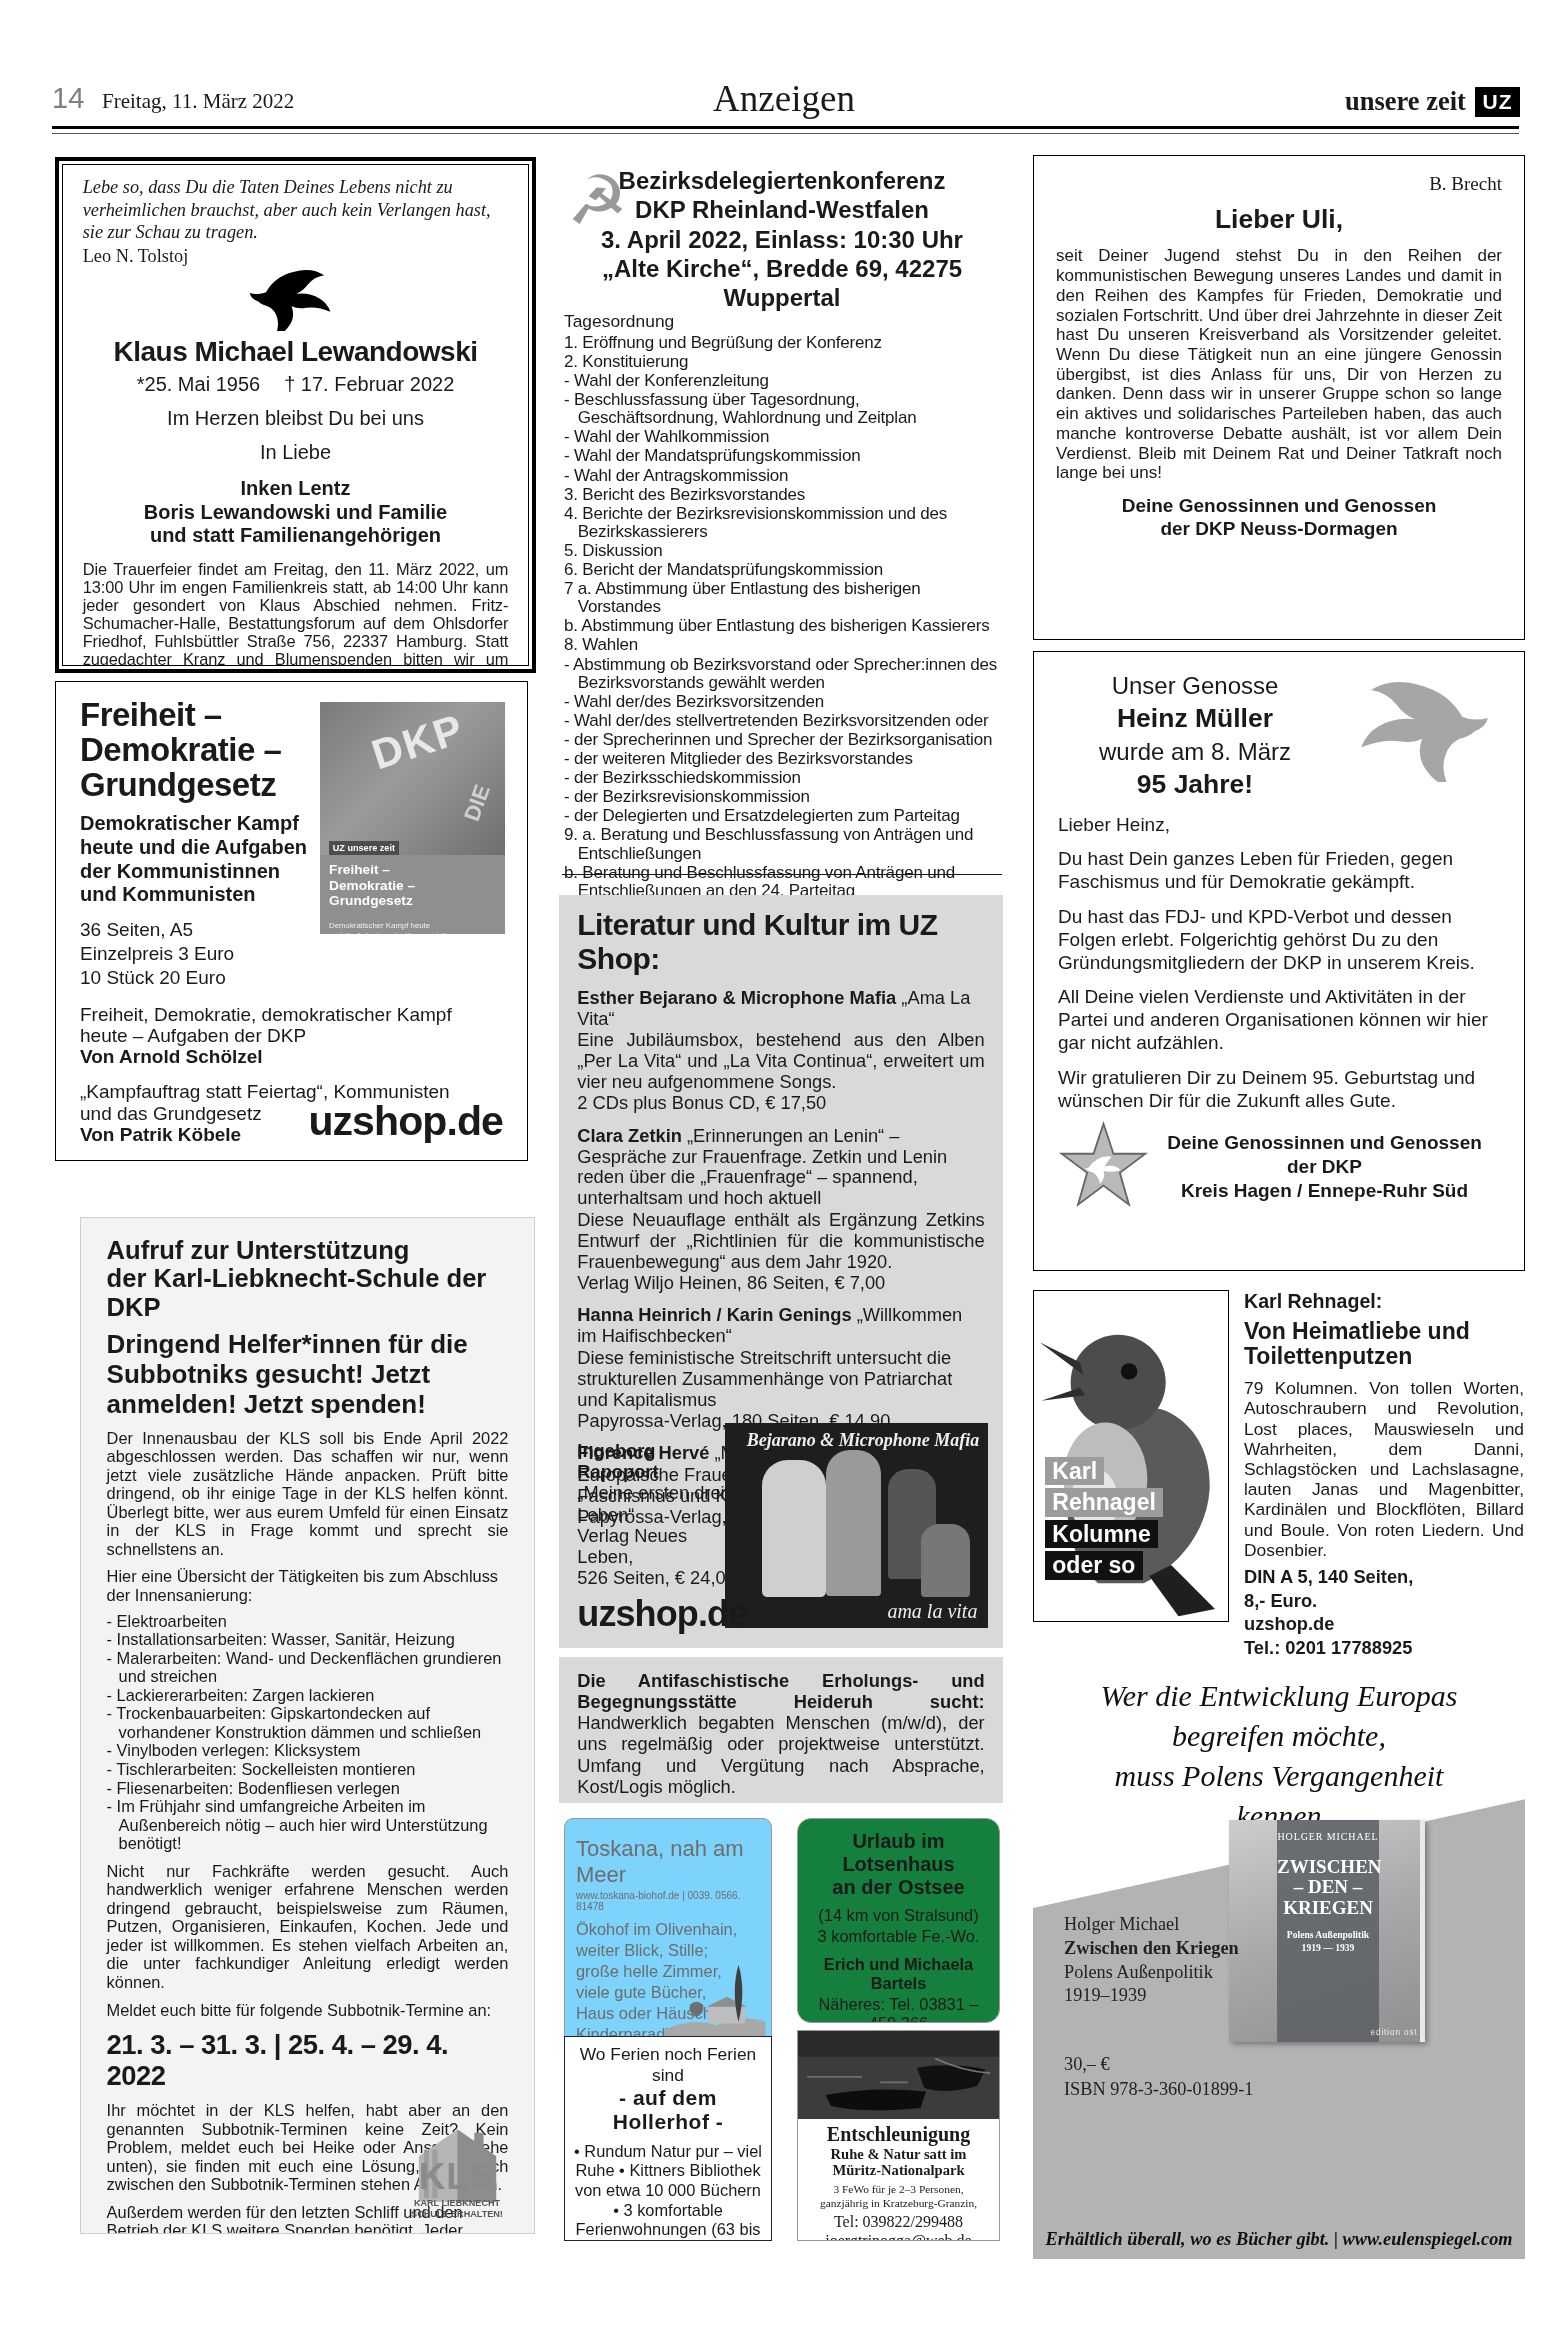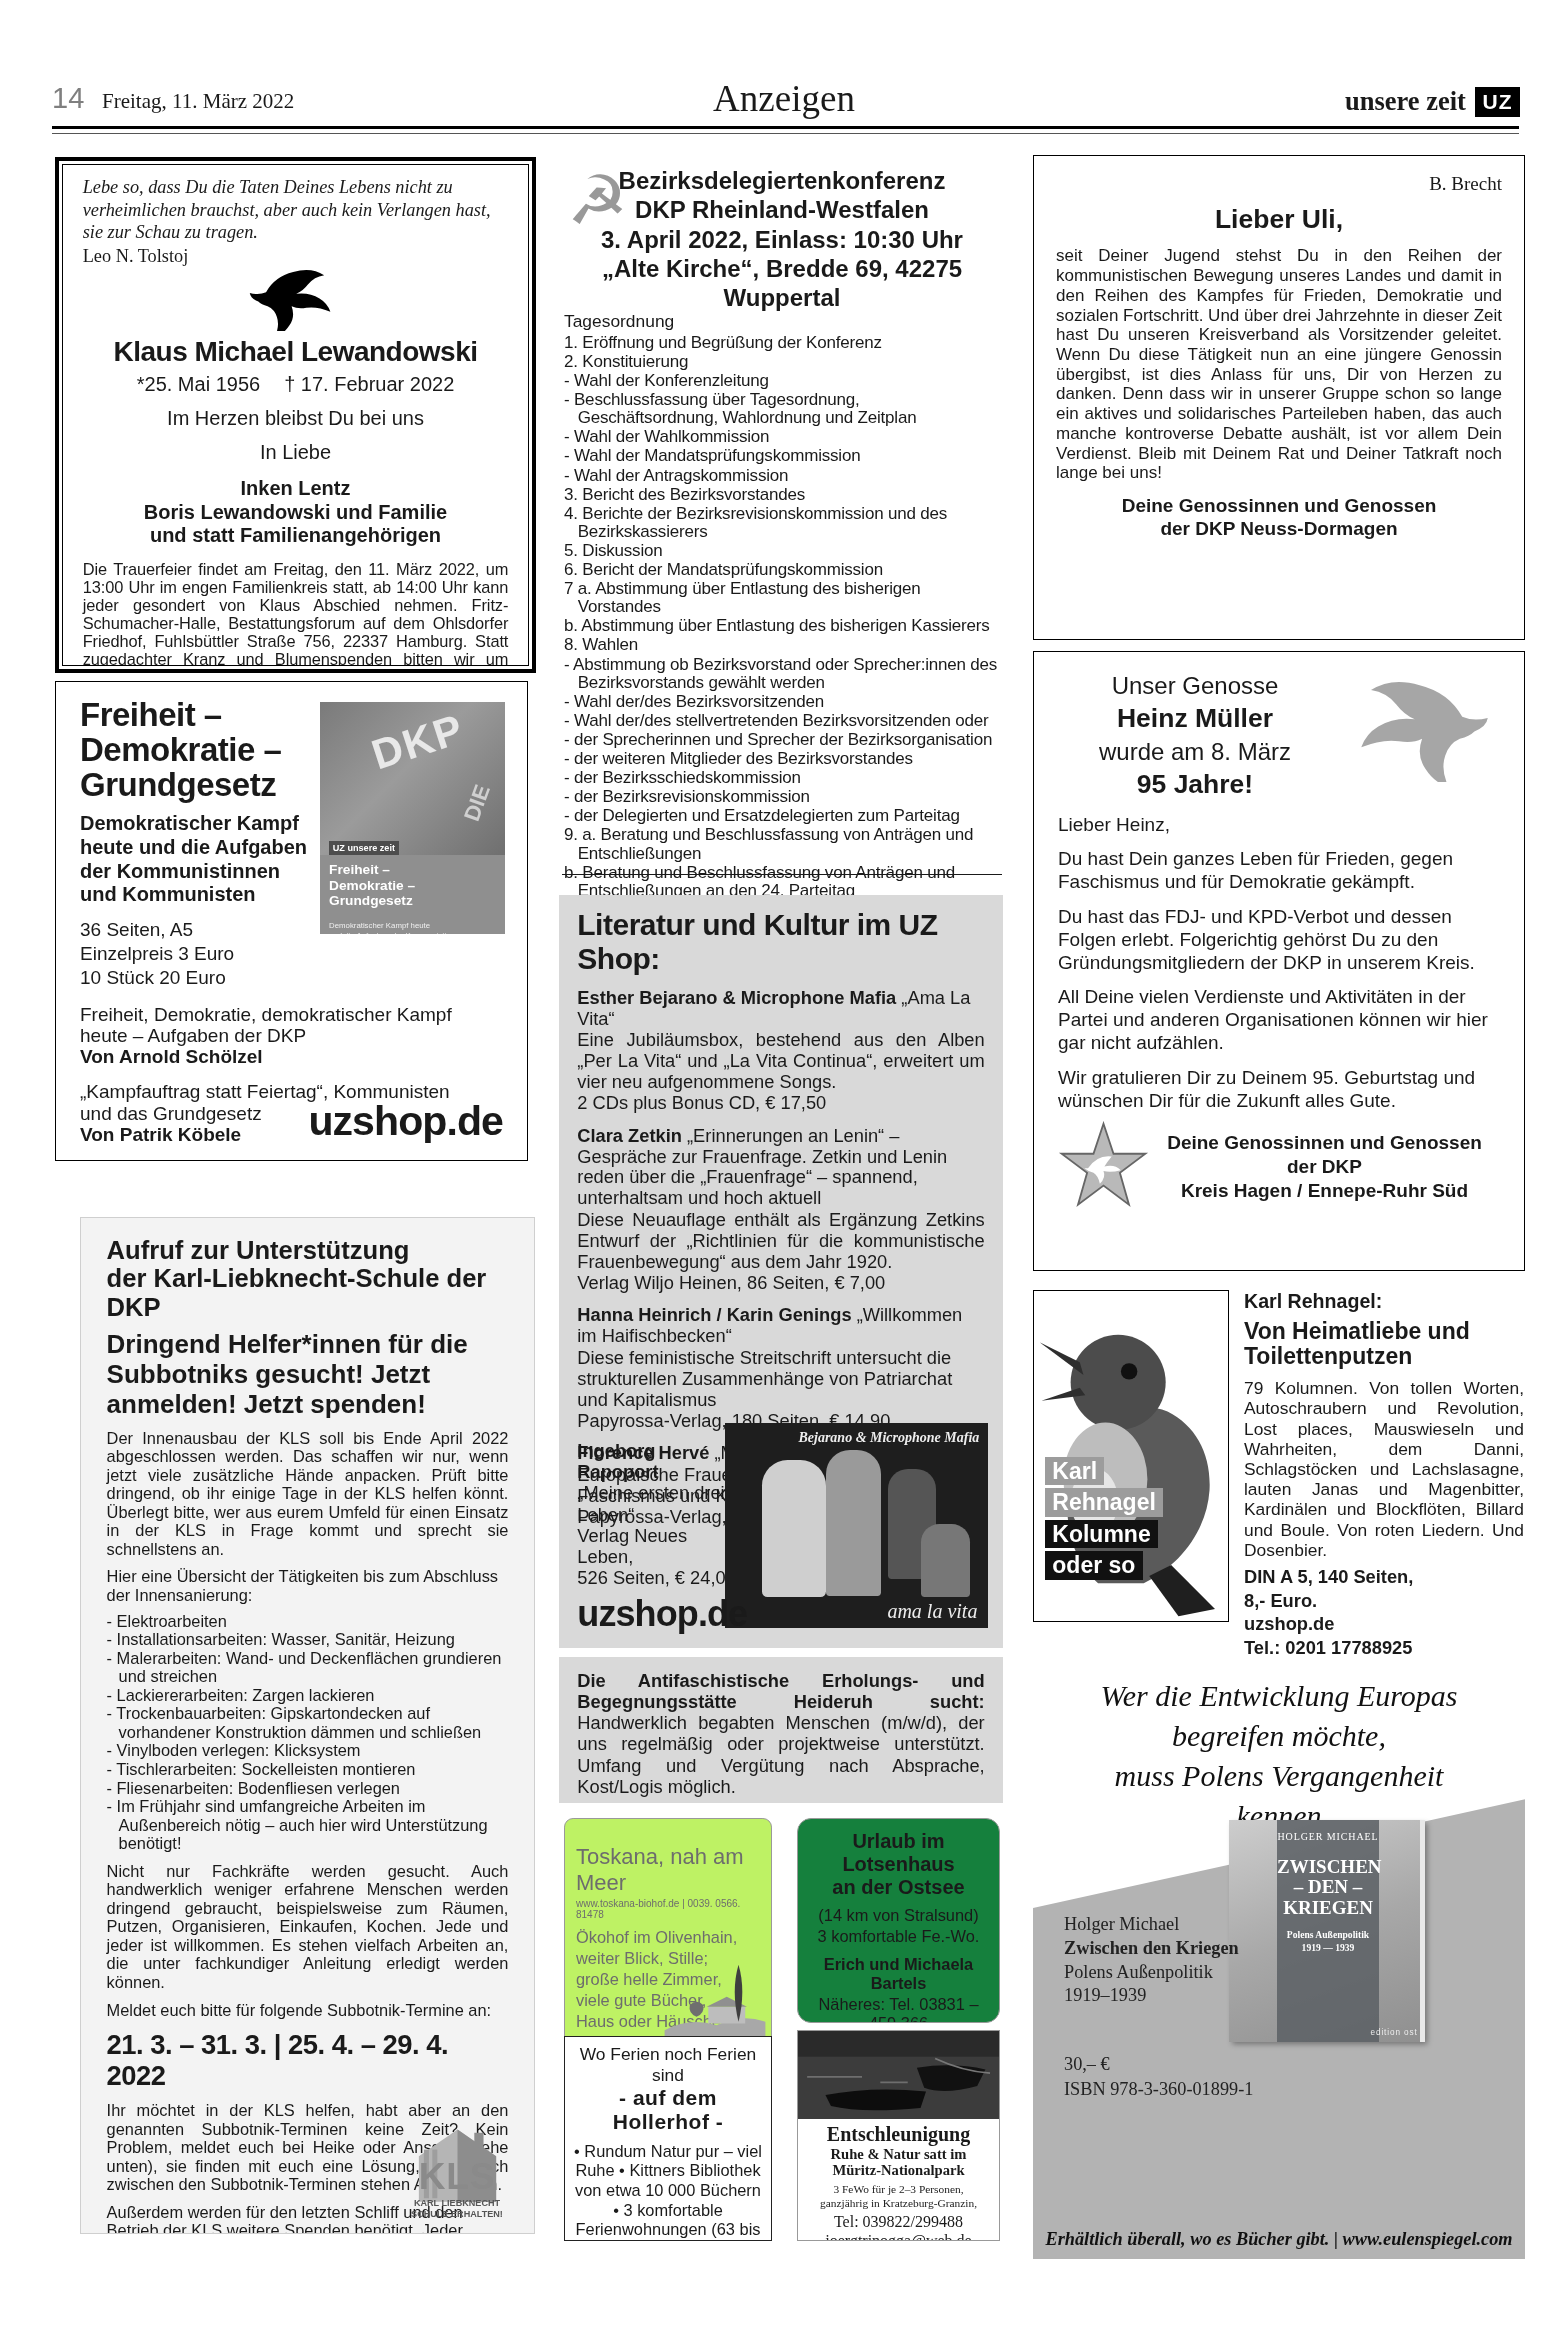--- a/index.html
+++ b/index.html
@@ -71,35 +71,35 @@
   .agenda-item{padding-left:13.7px;text-indent:-13.7px;margin-top:0.9px;}
   .conf-rule{left:562px;top:874px;width:440px;border-top:1.8px solid #1a1a1a;}
 
   
   .shop{left:559px;top:895px;width:444px;height:753px;background:#d9d9d9;padding:12.8px 18.3px;box-sizing:border-box;}
   .shop-title{font-size:30px;font-weight:bold;letter-spacing:-0.5px;}
   .shop-item{margin-top:12px;font-size:18.3px;line-height:1.14;}
   .shop-item .d{margin-top:0.9px;}
   .rapoport{position:absolute;left:18.3px;top:545px;width:161px;font-size:18.3px;line-height:1.16;}
   .cd{position:absolute;right:14.6px;top:528px;width:263px;height:205px;background:#1e1e1e;overflow:hidden;}
-  .cd-artist{position:absolute;right:9.1px;top:7.3px;color:#eee;font-family:"Liberation Serif",serif;font-style:italic;font-weight:bold;font-size:14px;}
+  .cd-artist{position:absolute;right:9.1px;top:7.3px;color:#eee;font-family:"Liberation Serif",serif;font-style:italic;font-weight:bold;font-size:18px;}
   .cd-album{position:absolute;right:11px;bottom:5.5px;color:#eee;font-family:"Liberation Serif",serif;font-style:italic;font-size:20px;}
   .cd-fig1{position:absolute;left:37px;top:37px;width:64px;height:137px;background:#cfcfcf;border-radius:25.6px 25.6px 5.5px 5.5px;}
   .cd-fig2{position:absolute;left:101px;top:27.4px;width:55px;height:146px;background:#9a9a9a;border-radius:24px 24px 3.7px 3.7px;}
   .cd-fig3{position:absolute;left:163px;top:46px;width:48px;height:110px;background:#555;border-radius:20px 20px 3.7px 3.7px;}
   .cd-fig4{position:absolute;left:196px;top:101px;width:49px;height:73px;background:#777;border-radius:18.3px 18.3px 3.7px 3.7px;}
   .shop-site{position:absolute;left:18.3px;bottom:12.8px;font-size:36px;font-weight:bold;letter-spacing:-0.9px;}
 
   
   .heide{left:559px;top:1657px;width:444px;height:146px;background:#d9d9d9;padding:12.8px 18.3px;box-sizing:border-box;
          font-size:18.3px;line-height:1.16;}
 
   
-  .tosk{left:564px;top:1818px;width:208px;height:232px;border:1.8px solid #999;border-radius:9.1px;background:#bef264;
-        padding:25px 11px;box-sizing:border-box;color:#6d6d6d;}
+  .tosk{left:564px;top:1818px;width:208px;height:232px;border:1.8px solid #999;border-radius:9.1px;background:#7dd3fc;
+        padding:17px 11px;box-sizing:border-box;color:#6d6d6d;}
   .tosk-title{font-size:22px;}
   .tosk-sub{font-size:10px;margin-top:1.8px;}
   .tosk-body{font-size:16.4px;line-height:1.28;margin-top:7.3px;}
   .tosk-img{position:absolute;right:5.5px;bottom:3.7px;}
   .lots{left:797px;top:1818px;width:203px;height:205px;border:1.8px solid #999;border-radius:14px;background:#15803d;
         text-align:center;padding:11px 7.3px;box-sizing:border-box;}
   .lots-title{font-size:20px;font-weight:bold;line-height:1.15;}
   .lots-l{font-size:16.4px;margin-top:7.3px;}
   .lots-n{font-size:16.4px;font-weight:bold;margin-top:9.1px;}
   .holl{left:564px;top:2036px;width:208px;height:205px;border:1.8px solid #222;background:#fff;text-align:center;

